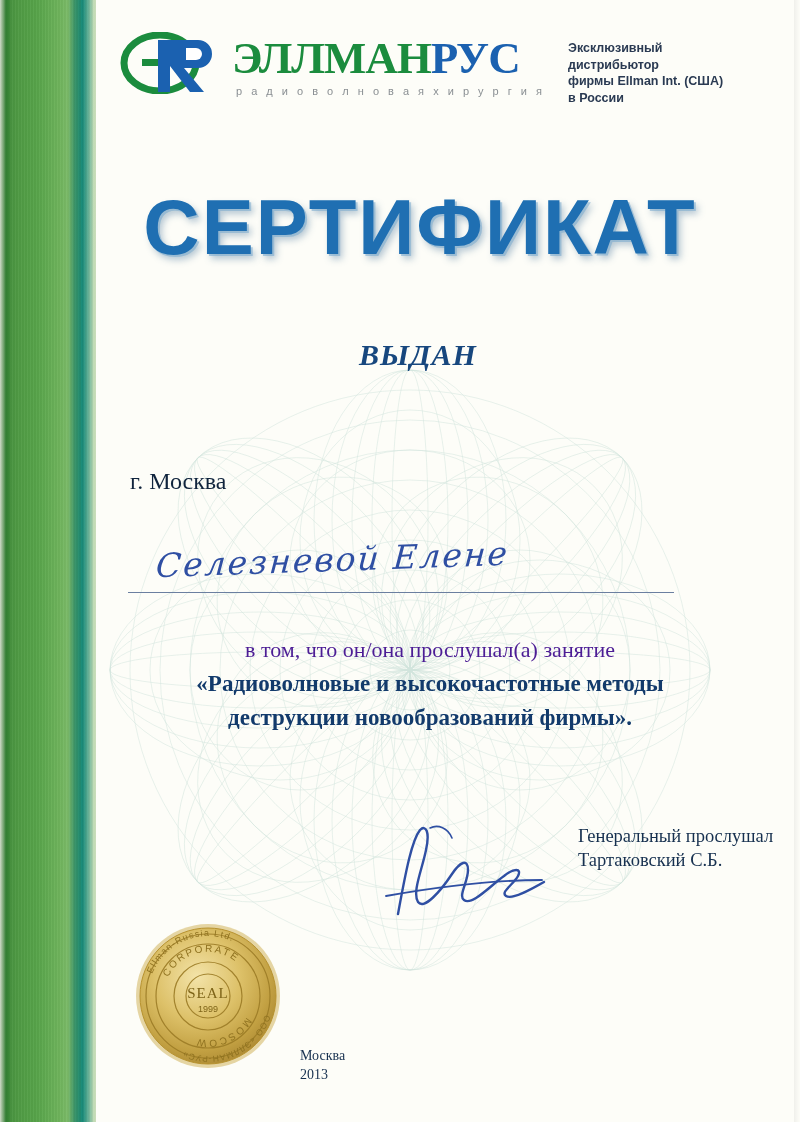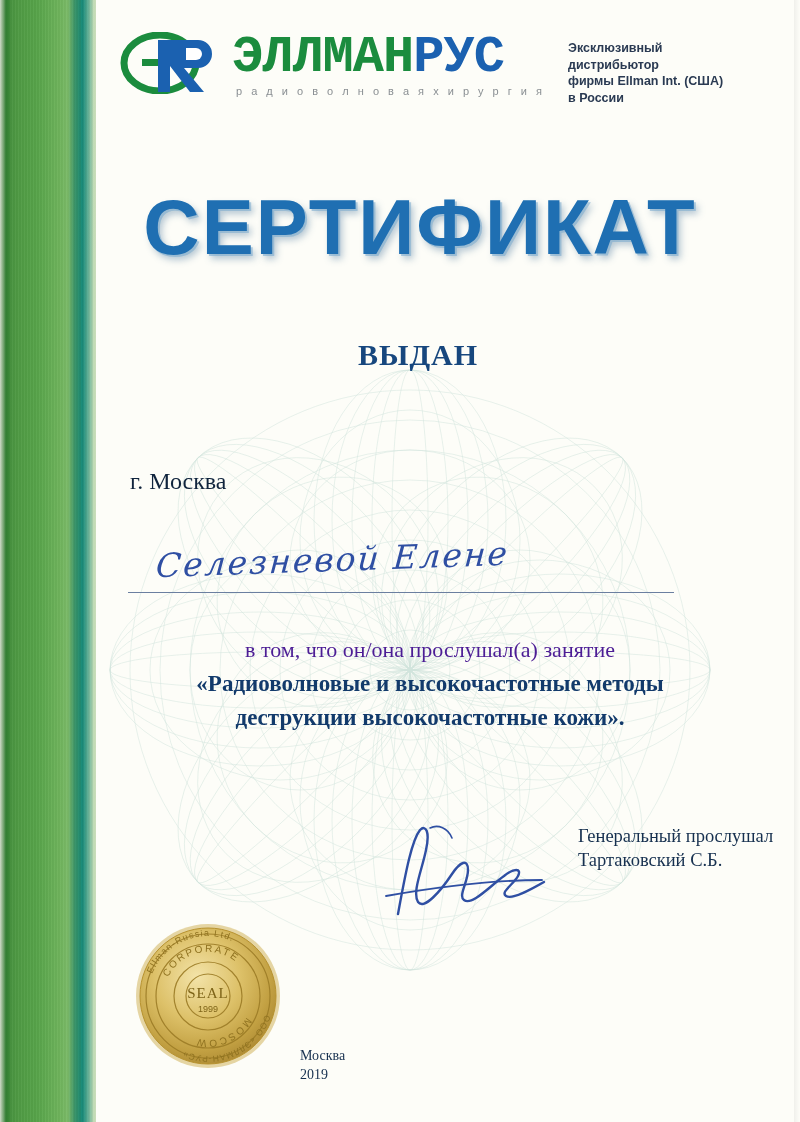--- a/index.html
+++ b/index.html
@@ -78,23 +78,23 @@
     left: 120px; top: 28px;
     width: 650px; height: 110px;
   }
   .logo-wrap {
     position: absolute; left: 0; top: 4px;
     display: flex; align-items: flex-start;
   }
   .logo-mark { width: 106px; height: 62px; }
   .logo-text-block { margin-left: 6px; }
   .logo-word {
-    font-family: Liberation Mono, monospace;
-    font-weight: bold;
-    font-size: 52px;
+    font-family: Liberation Serif, serif;
+    font-weight: bold;
+    font-size: 45px;
     letter-spacing: -1px;
     line-height: 52px;
     white-space: nowrap;
   }
   .logo-word .w1 { color: #1b8c3e; }
   .logo-word .w2 { color: #1b61b0; }
   .logo-sub {
     font-family: "Liberation Sans", sans-serif;
     font-size: 11px;
     letter-spacing: 3.0px;
@@ -136,20 +136,21 @@
     position: absolute;
     left: 0; top: 338px; width: 800px;
     text-align: center;
     padding-left: 36px;
     box-sizing: border-box;
     font-family: "Liberation Serif", serif;
     font-weight: bold;
     font-size: 30px;
     letter-spacing: 1px;
     color: #17477e;
+    font-style: italic;
   }
 
   .city {
     position: absolute;
     left: 130px; top: 468px;
     font-size: 24px;
     color: #10243d;
   }
 
   
@@ -297,21 +298,21 @@
   <div class="vydan">ВЫДАН</div>
 
   <div class="city">г. Москва</div>
 
   <div class="name-hand">Селезневой Елене</div>
   <div class="name-line"></div>
 
   <div class="body-text">
     <div class="body-line1">в том, что он/она прослушал(а) занятие</div>
     <div class="body-line2">«Радиоволновые и высокочастотные методы</div>
-    <div class="body-line2">деструкции высокочастотные кожи».</div>
+    <div class="body-line2">деструкции новообразований фирмы».</div>
   </div>
 
   <div class="signature">
     <svg viewBox="0 0 210 110" xmlns="http://www.w3.org/2000/svg">
       <g fill="none" stroke="#2f4fa3" stroke-width="2.4" stroke-linecap="round">
         <path d="M38 96 C 46 52, 52 22, 60 12 C 66 6, 70 14, 66 32 C 62 52, 52 74, 58 84
                  C 64 92, 80 74, 92 56 C 100 44, 108 40, 108 52 C 108 64, 98 78, 104 82
                  C 112 88, 130 68, 144 58 C 154 50, 162 50, 158 58 C 154 66, 140 74, 146 78
                  C 152 82, 170 72, 184 64"></path>
         <path d="M26 78 C 60 72, 120 62, 182 62" stroke-width="1.8"></path>
@@ -368,16 +369,16 @@
           </text>
         </g>
         <text x="80" y="82" text-anchor="middle" fill="#7e6418" font-family="Liberation Serif, serif" font-size="15" letter-spacing="1">SEAL</text>
         <text x="80" y="96" text-anchor="middle" fill="#7e6418" font-family="Liberation Sans, sans-serif" font-size="9">1999</text>
       </g>
     </svg>
   </div>
 
   <div class="footer">
     <div>Москва</div>
-    <div>2019</div>
+    <div>2013</div>
   </div>
 
 </div>
 
 </body></html>

